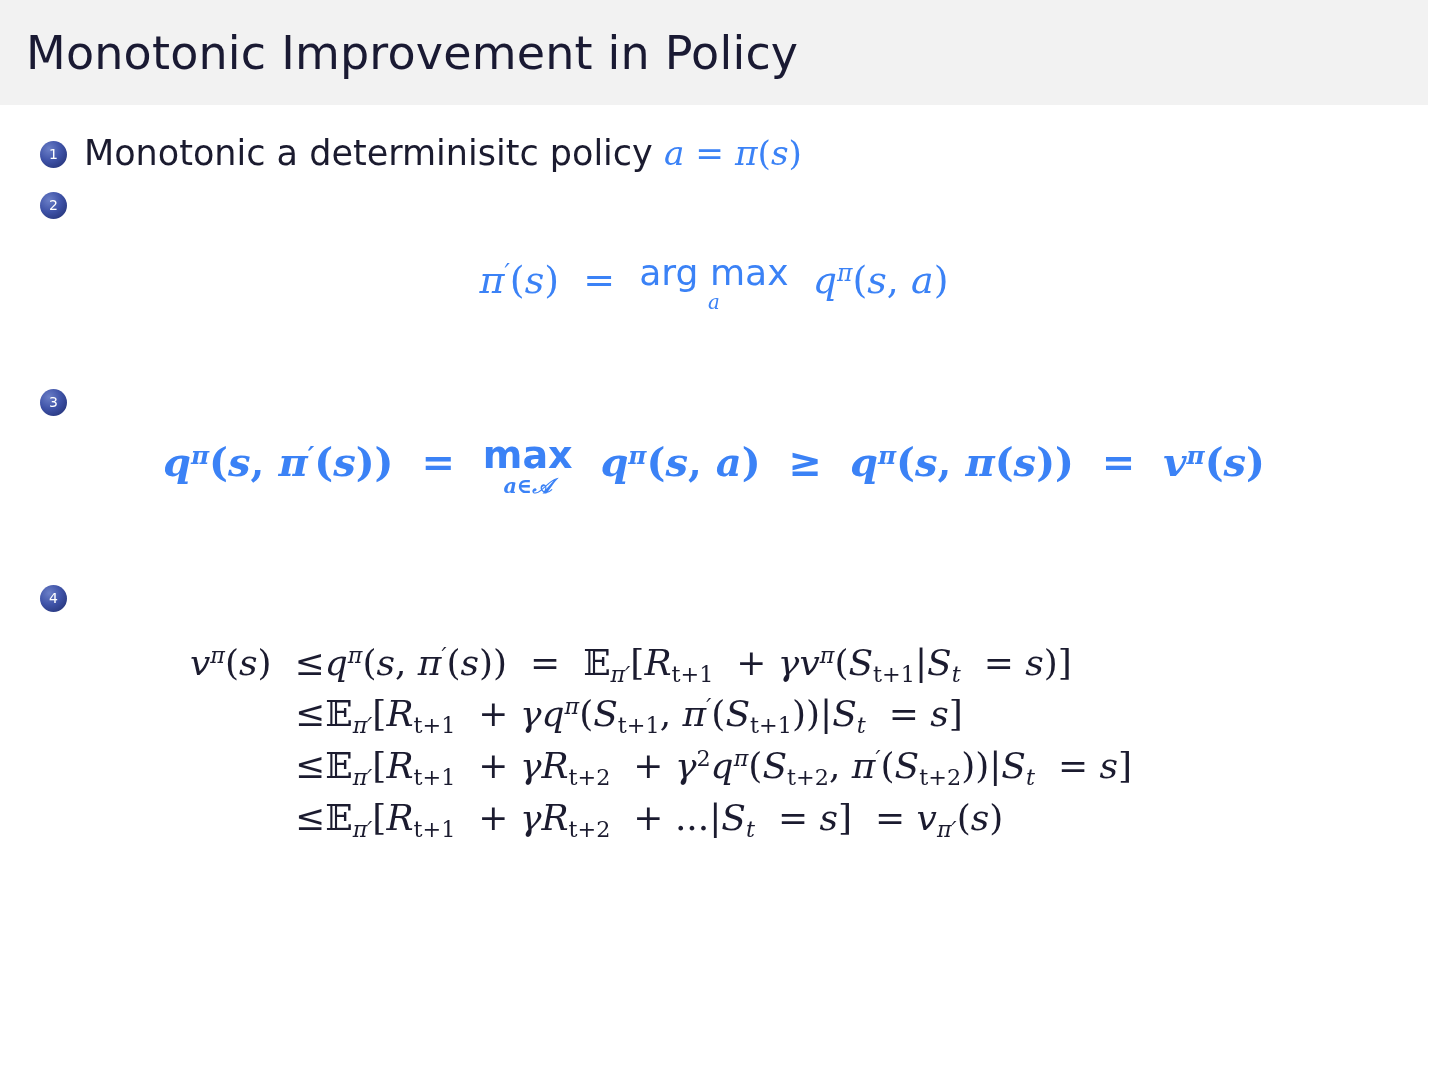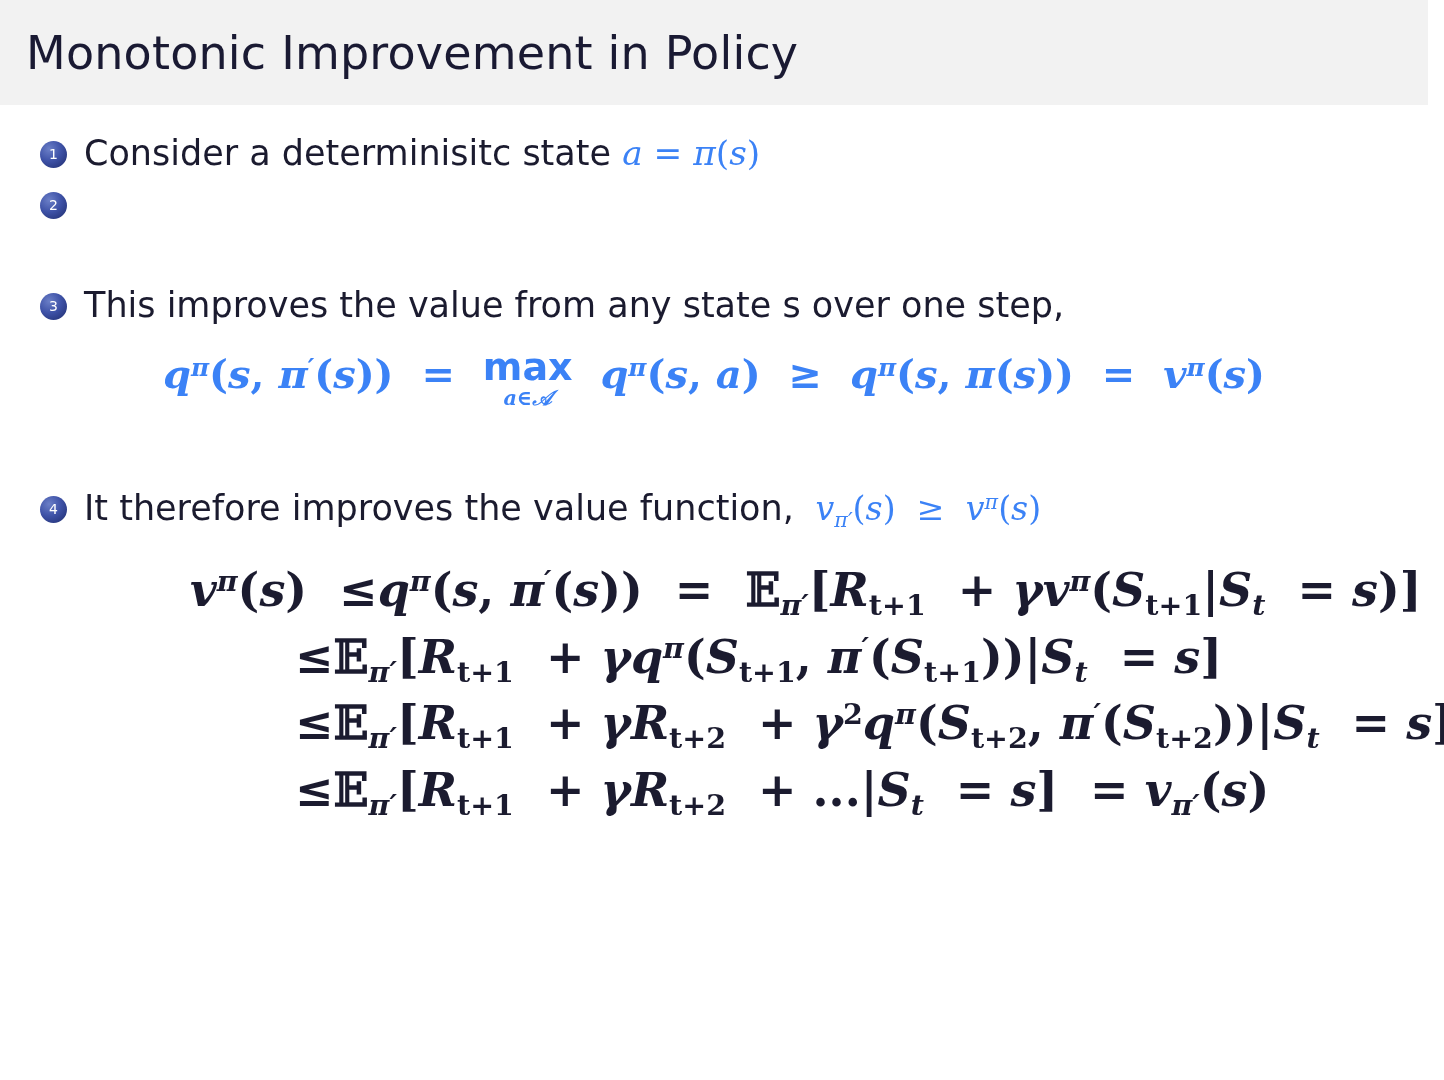--- a/index.html
+++ b/index.html
@@ -116,24 +116,23 @@
   }
   .opstack .lim {
     display: block;
     font-size: 0.52em;
     font-style: italic;
     margin-top: 2px;
   }
   .derivation {
     margin-top: 26px;
     font-family: "DejaVu Serif", serif;
-    font-size: 46px;
+    font-size: 36px;
     line-height: 1.38;
     padding-left: 150px;
-    font-weight: bold;
   }
   .deriv-line {
     white-space: nowrap;
   }
   .deriv-line.first {
     margin-left: 0;
   }
   .deriv-line.cont {
     margin-left: 105px;
   }
@@ -153,62 +152,59 @@
 
   <div class="title-bar">
     <div class="slide-title">Monotonic Improvement in Policy</div>
   </div>
 
   <div class="body">
 
     <div class="item">
       <div class="bullet">1</div>
       <div class="item-text">
-        <span>Consider a determinisitc state</span>
+        <span>Monotonic a determinisitc policy</span>
         <span class="math" style="font-size:0.98em;">
           <span class="it">a</span> <span class="rel">=</span> <span class="it">π</span>(<span class="it">s</span>)
         </span>
       </div>
     </div>
 
     <div class="item">
       <div class="bullet">2</div>
     </div>
 
+    <div class="math math-1">
+      <span class="it">π</span><span class="supi">′</span>(<span class="it">s</span>)
+      <span class="rel">&nbsp;=&nbsp;</span>
+      <span class="opstack"><span class="op">arg max</span><span class="lim">a</span></span>
+      &nbsp;<span class="it">q</span><span class="supi">π</span>(<span class="it">s</span>,&nbsp;<span class="it">a</span>)
+    </div>
 
     <div class="gap-a"></div>
 
     <div class="item">
       <div class="bullet">3</div>
-      <div class="item-text">This improves the value from any state s over one step,</div>
     </div>
 
     <div class="math math-2">
       <span class="it">q</span><span class="supi">π</span>(<span class="it">s</span>,&nbsp;<span class="it">π</span><span class="supi">′</span>(<span class="it">s</span>))
       <span class="rel">&nbsp;=&nbsp;</span>
       <span class="opstack"><span class="op">max</span><span class="lim">a∈𝒜</span></span>
       &nbsp;<span class="it">q</span><span class="supi">π</span>(<span class="it">s</span>,&nbsp;<span class="it">a</span>)
       <span class="rel">&nbsp;≥&nbsp;</span>
       <span class="it">q</span><span class="supi">π</span>(<span class="it">s</span>,&nbsp;<span class="it">π</span>(<span class="it">s</span>))
       <span class="rel">&nbsp;=&nbsp;</span>
       <span class="it">v</span><span class="supi">π</span>(<span class="it">s</span>)
     </div>
 
     <div class="gap-b"></div>
 
     <div class="item">
       <div class="bullet">4</div>
-      <div class="item-text">
-        <span>It therefore improves the value function,</span>
-        <span class="math" style="font-size:0.95em;">
-          &nbsp;<span class="it">v</span><span class="sub">π′</span>(<span class="it">s</span>)
-          <span class="rel">&nbsp;≥&nbsp;</span>
-          <span class="it">v</span><span class="supi">π</span>(<span class="it">s</span>)
-        </span>
-      </div>
     </div>
 
     <div class="derivation">
 
       <div class="deriv-line first">
         <span class="it">v</span><span class="supi">π</span>(<span class="it">s</span>)
         <span class="rel">&nbsp;≤</span><span class="it">q</span><span class="supi">π</span>(<span class="it">s</span>,&nbsp;<span class="it">π</span><span class="supi">′</span>(<span class="it">s</span>))
         <span class="rel">&nbsp;=&nbsp;</span>
         <span class="bb">𝔼</span><span class="sub">π′</span>[<span class="it">R</span><span class="sub-up">t+1</span>
         <span class="rel">&nbsp;+&nbsp;</span><span class="it">γ</span><span class="it">v</span><span class="supi">π</span>(<span class="it">S</span><span class="sub-up">t+1</span>|<span class="it">S</span><span class="sub">t</span>

